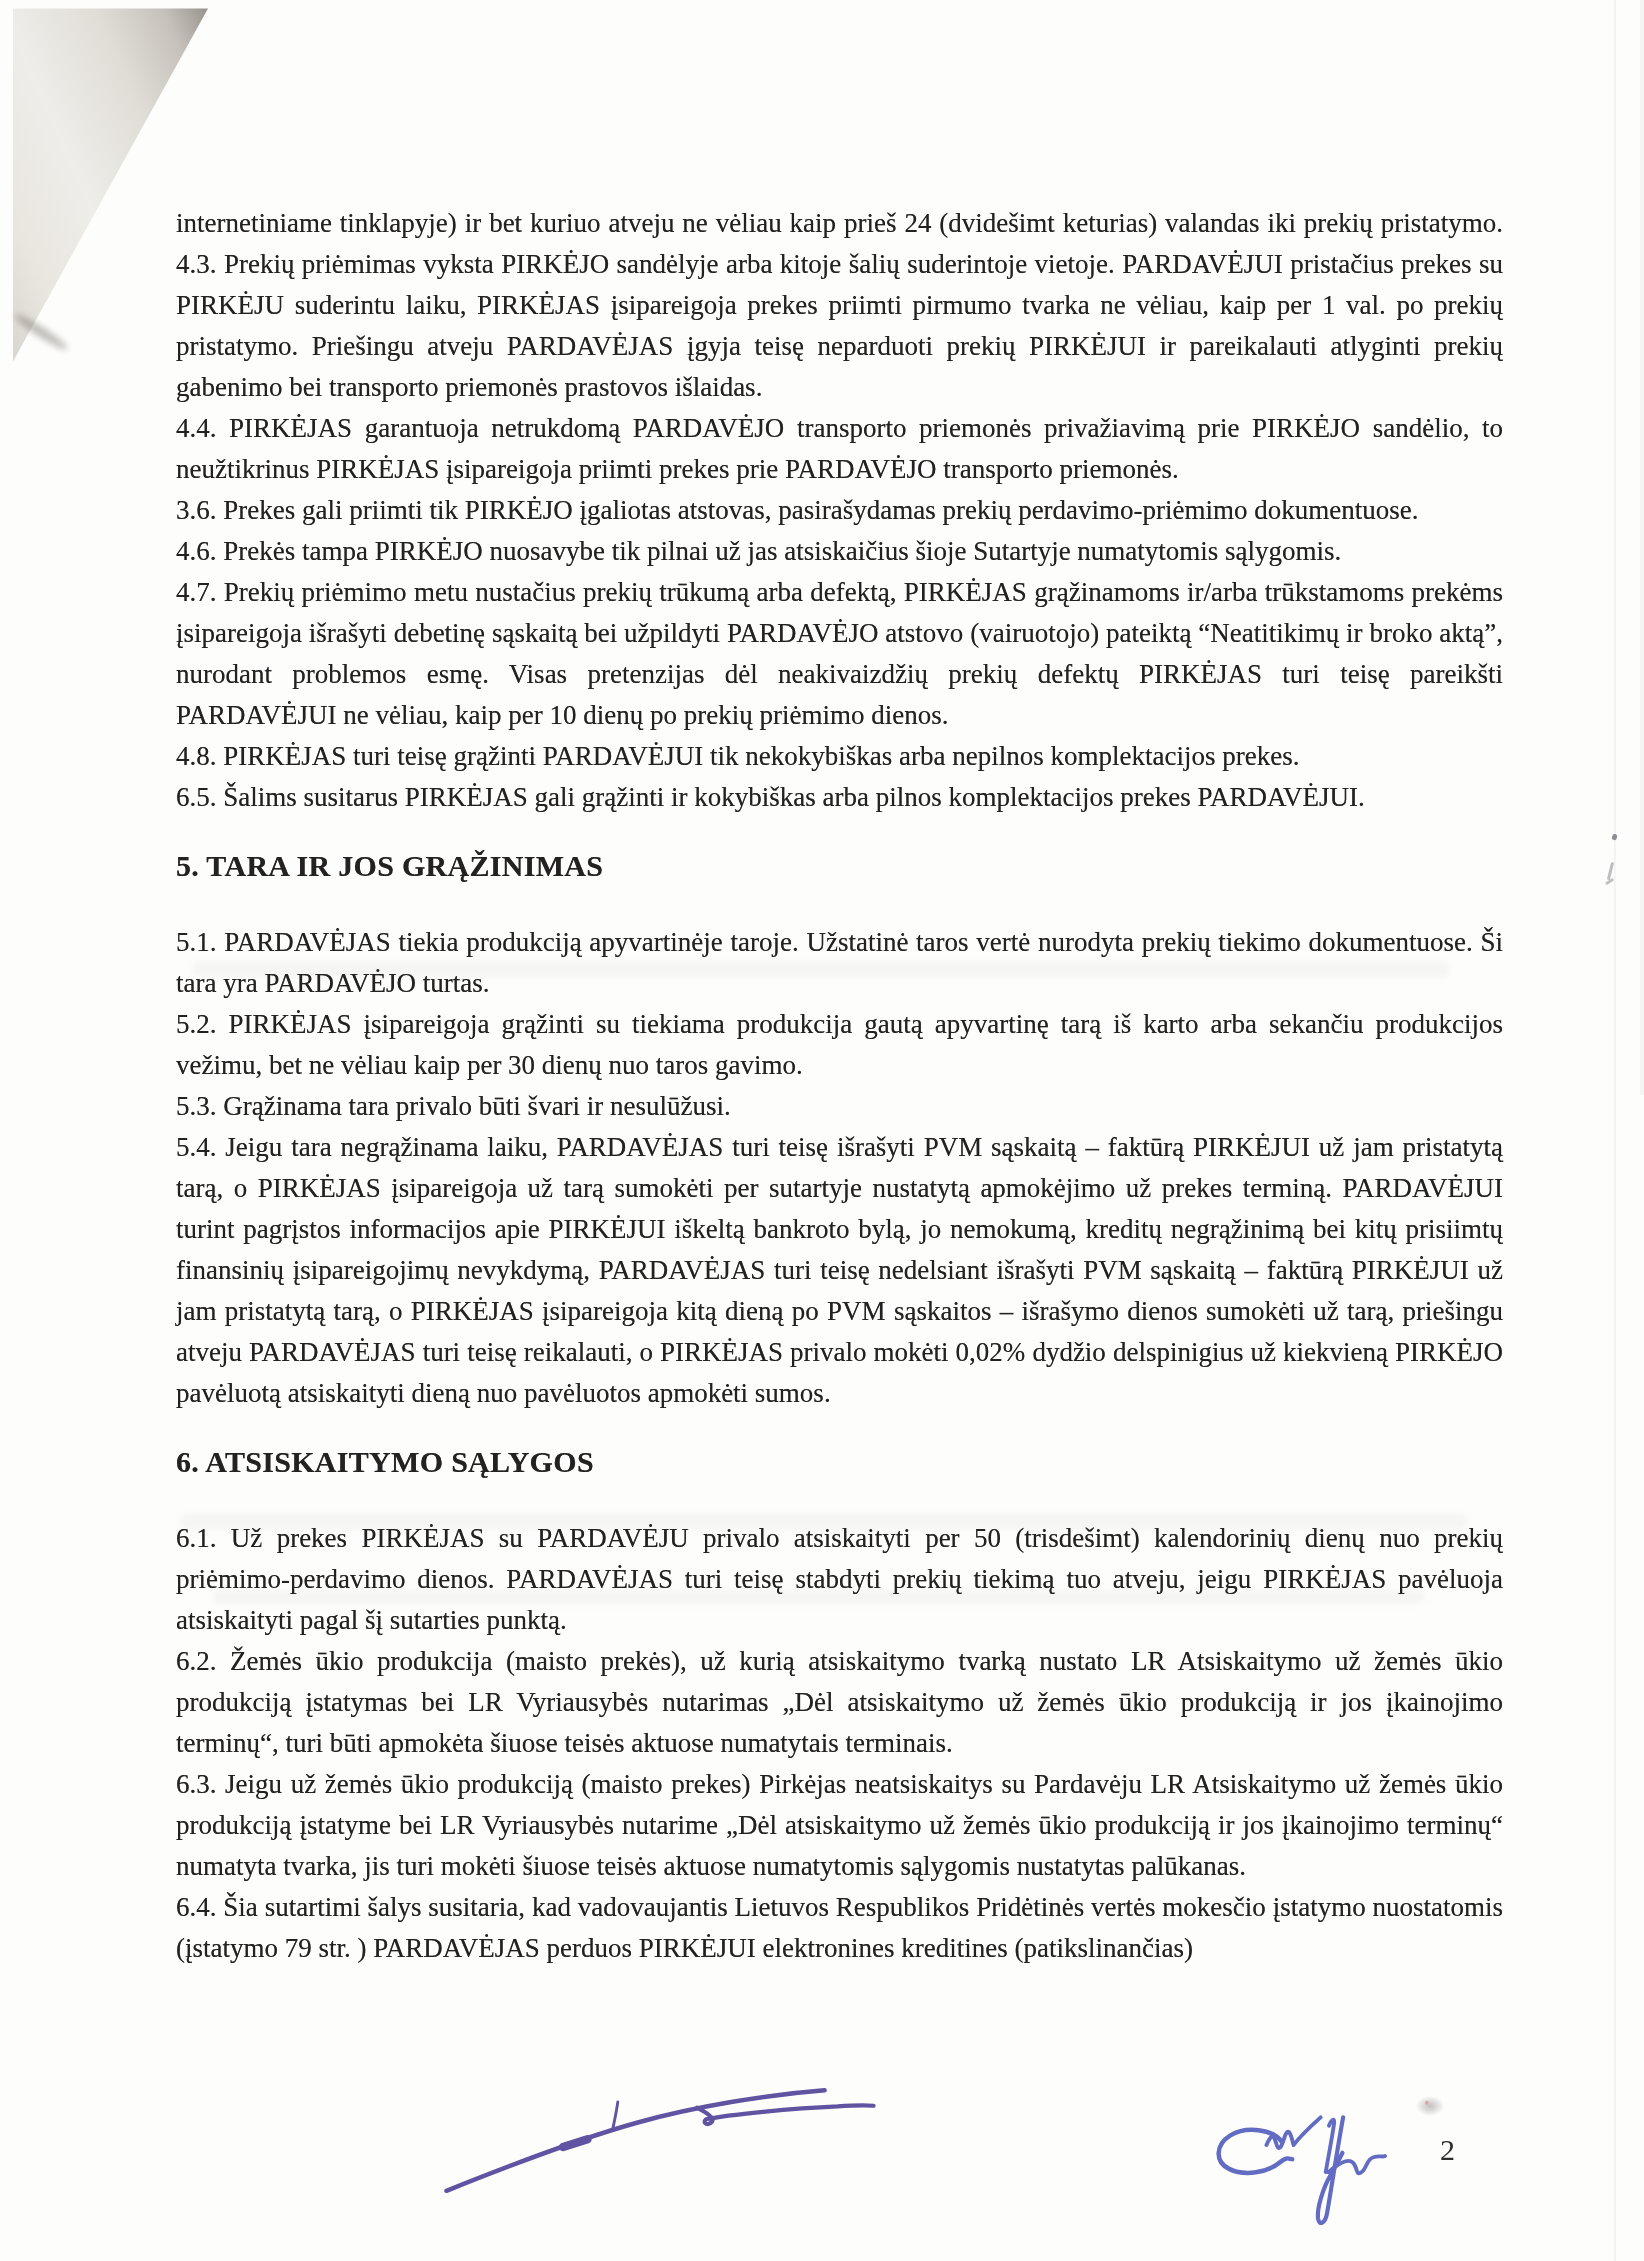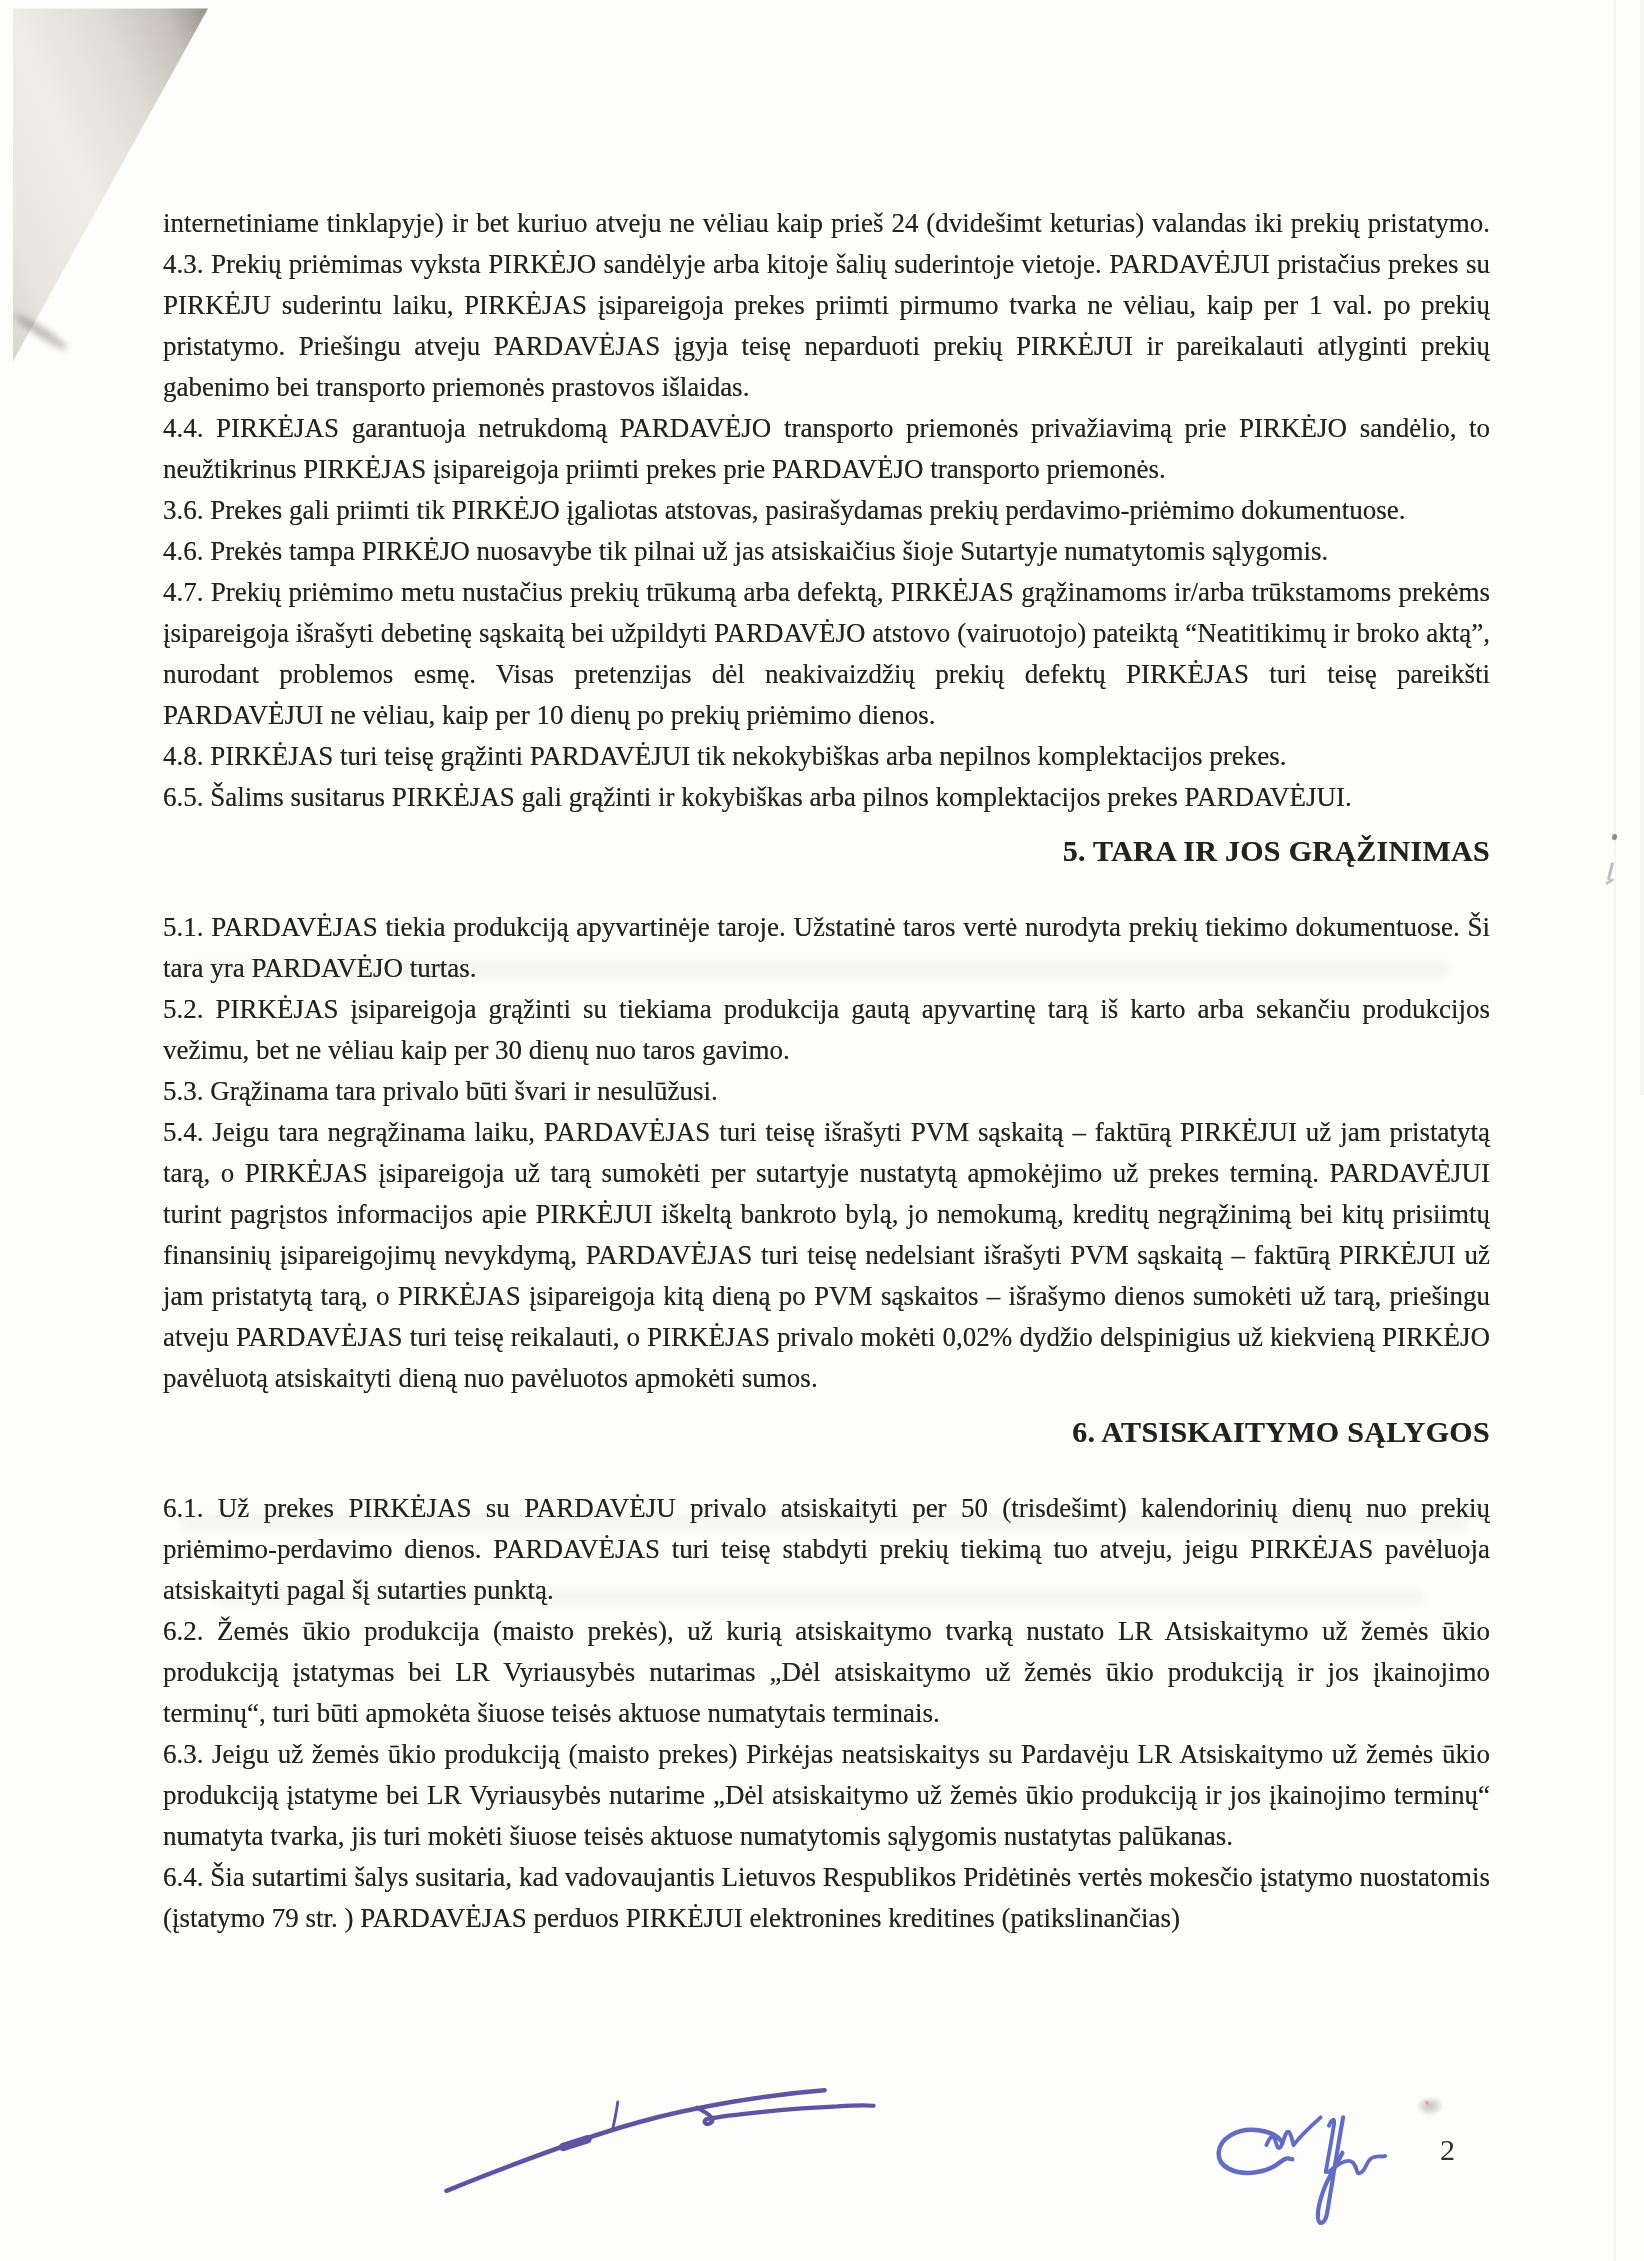--- a/index.html
+++ b/index.html
@@ -22,31 +22,31 @@
     background:
       linear-gradient(246deg,#98938c 0%,#c6c2bb 13%,#e0ddd7 32%,#efede9 58%,#e9e6e0 82%,#d9d5cf 100%);
   }
   .corner-fold-shadow{
     position:absolute;left:10.3px;top:327px;width:62px;height:10.3px;
     background:rgba(118,113,106,0.45);
     transform:rotate(33deg);filter:blur(3.2px);border-radius:50%;
   }
   
   .doc-body{
-    position:absolute;left:163px;top:0;width:1327px;padding-top:203px;
+    position:absolute;left:176px;top:0;width:1327px;padding-top:203px;
     color:var(--ink);
     font-size:27px;line-height:41px;
     text-align:justify;text-justify:inter-word;
     text-shadow:0 0 0.4px rgba(30,28,30,0.55);
   }
   .doc-body p{margin:0;}
   .doc-body p.heading{
     font-weight:700;font-size:30px;line-height:41px;
-    text-align:right;letter-spacing:0.3px;
-    margin:12px 0 36px;
+    text-align:left;letter-spacing:0.3px;
+    margin:27px 0 36px;
   }
   
   .ghost{
     position:absolute;height:17px;background:rgba(90,90,95,0.05);
     filter:blur(3.2px);border-radius:7.7px;
   }
   .ghost.g1{left:193px;top:961px;width:1256px;}
   .ghost.g2{left:180px;top:1514px;width:1288px;height:15.5px;}
   .ghost.g3{left:213px;top:1590px;width:1211px;height:14px;}
   

